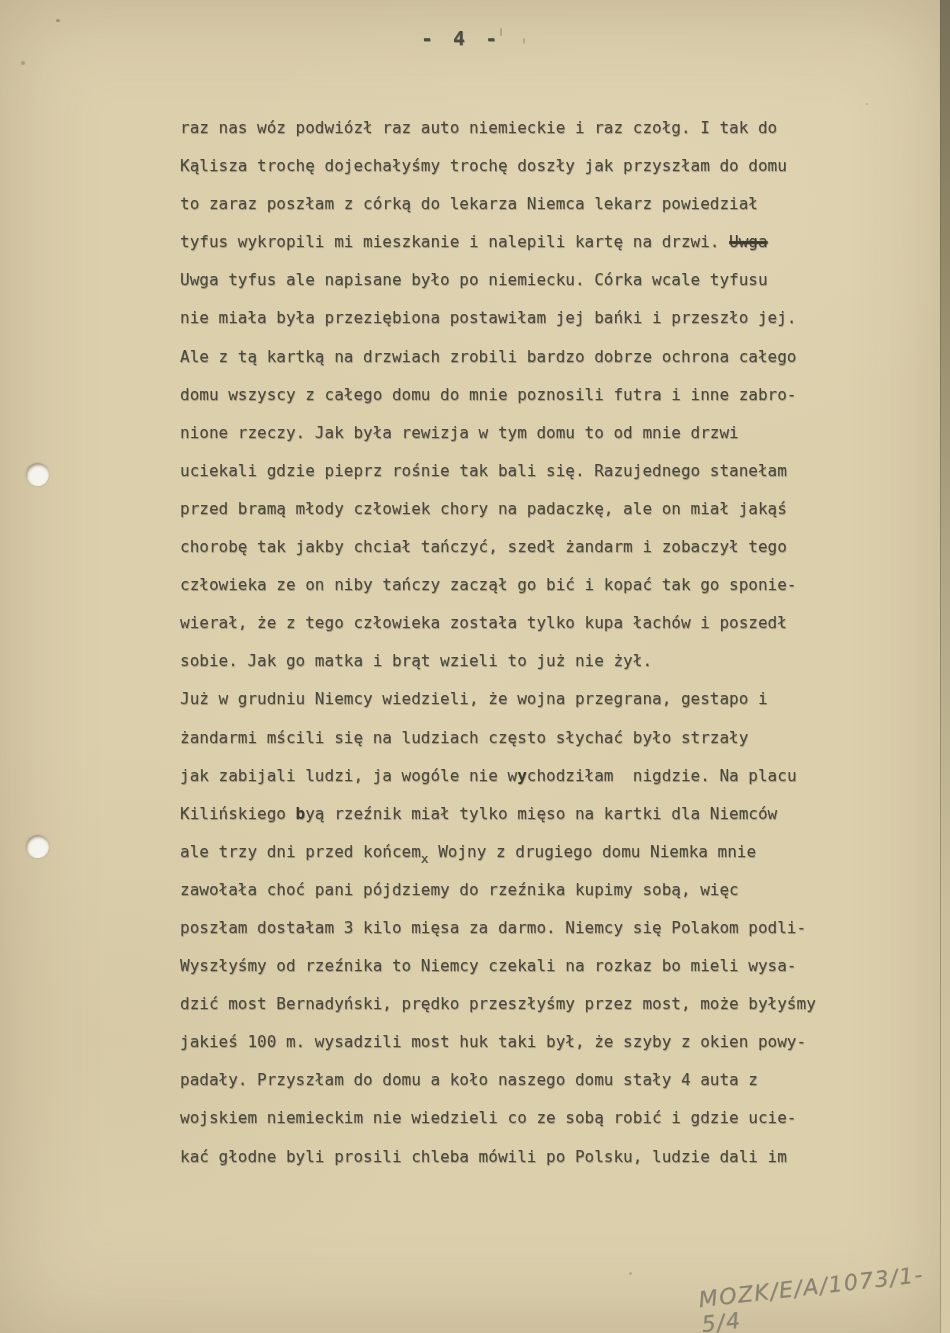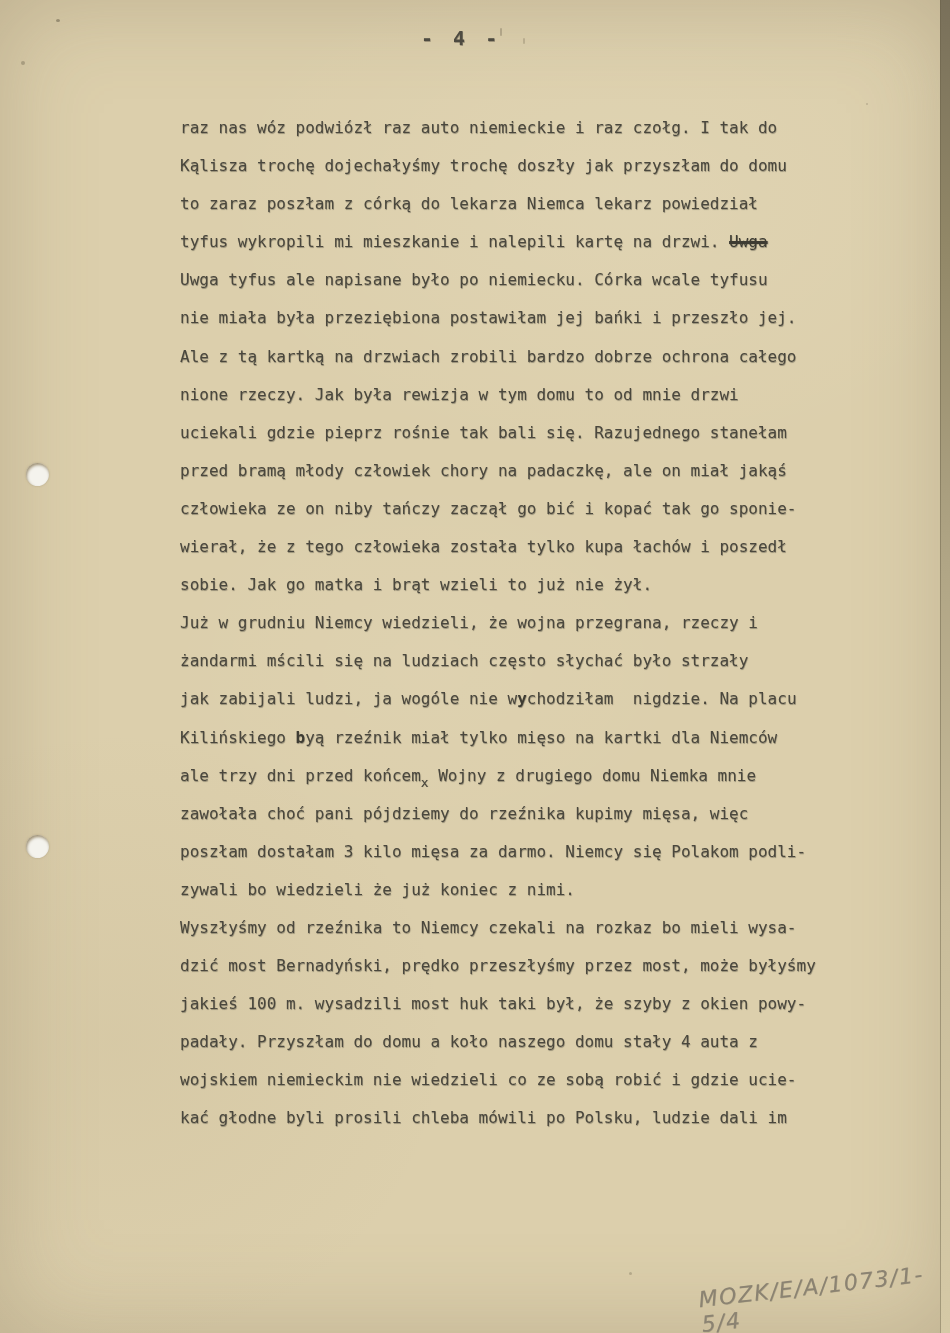--- a/index.html
+++ b/index.html
@@ -103,34 +103,35 @@
   <div class="speck sp4"></div>
 
   <div class="text-block">
       <div class="line">raz nas wóz podwiózł raz auto niemieckie i raz czołg. I tak do</div>
       <div class="line">Kąlisza trochę dojechałyśmy trochę doszły jak przyszłam do domu</div>
       <div class="line">to zaraz poszłam z córką do lekarza Niemca lekarz powiedział</div>
       <div class="line">tyfus wykropili mi mieszkanie i nalepili kartę na drzwi. <span class="strike">Uwga</span></div>
       <div class="line">Uwga tyfus ale napisane było po niemiecku. Córka wcale tyfusu</div>
       <div class="line">nie miała była przeziębiona postawiłam jej bańki i przeszło jej.</div>
       <div class="line">Ale z tą kartką na drzwiach zrobili bardzo dobrze ochrona całego</div>
+      <div class="line">domu wszyscy z całego domu do mnie poznosili futra i inne zabro-</div>
       <div class="line">nione rzeczy. Jak była rewizja w tym domu to od mnie drzwi</div>
       <div class="line">uciekali gdzie pieprz rośnie tak bali się. Razujednego stanełam</div>
       <div class="line">przed bramą młody człowiek chory na padaczkę, ale on miał jakąś</div>
+      <div class="line">chorobę tak jakby chciał tańczyć, szedł żandarm i zobaczył tego</div>
       <div class="line">człowieka ze on niby tańczy zaczął go bić i kopać tak go sponie-</div>
       <div class="line">wierał, że z tego człowieka została tylko kupa łachów i poszedł</div>
       <div class="line">sobie. Jak go matka i brąt wzieli to już nie żył.</div>
-      <div class="line">Już w grudniu Niemcy wiedzieli, że wojna przegrana, rzeczy i</div>
+      <div class="line">Już w grudniu Niemcy wiedzieli, że wojna przegrana, gestapo i</div>
       <div class="line">żandarmi mścili się na ludziach często słychać było strzały</div>
       <div class="line">jak zabijali ludzi, ja wogóle nie w<span class="ovr">y</span>chodziłam  nigdzie. Na placu</div>
       <div class="line">Kilińskiego <span class="ovr">b</span>yą rzeźnik miał tylko mięso na kartki dla Niemców</div>
       <div class="line">ale trzy dni przed końcem<span class="subx">x</span> Wojny z drugiego domu Niemka mnie</div>
-      <div class="line">zawołała choć pani pójdziemy do rzeźnika kupimy mięsa, więc</div>
+      <div class="line">zawołała choć pani pójdziemy do rzeźnika kupimy sobą, więc</div>
       <div class="line">poszłam dostałam 3 kilo mięsa za darmo. Niemcy się Polakom podli-</div>
-      <div class="line">zywali bo wiedzieli że już koniec z nimi.</div>
       <div class="line">Wyszłyśmy od rzeźnika to Niemcy czekali na rozkaz bo mieli wysa-</div>
       <div class="line">dzić most Bernadyński, prędko przeszłyśmy przez most, może byłyśmy</div>
       <div class="line">jakieś 100 m. wysadzili most huk taki był, że szyby z okien powy-</div>
       <div class="line">padały. Przyszłam do domu a koło naszego domu stały 4 auta z</div>
       <div class="line">wojskiem niemieckim nie wiedzieli co ze sobą robić i gdzie ucie-</div>
       <div class="line">kać głodne byli prosili chleba mówili po Polsku, ludzie dali im</div>
     </div>
 
   <div class="hole hole-1"></div>
   <div class="hole hole-2"></div>

